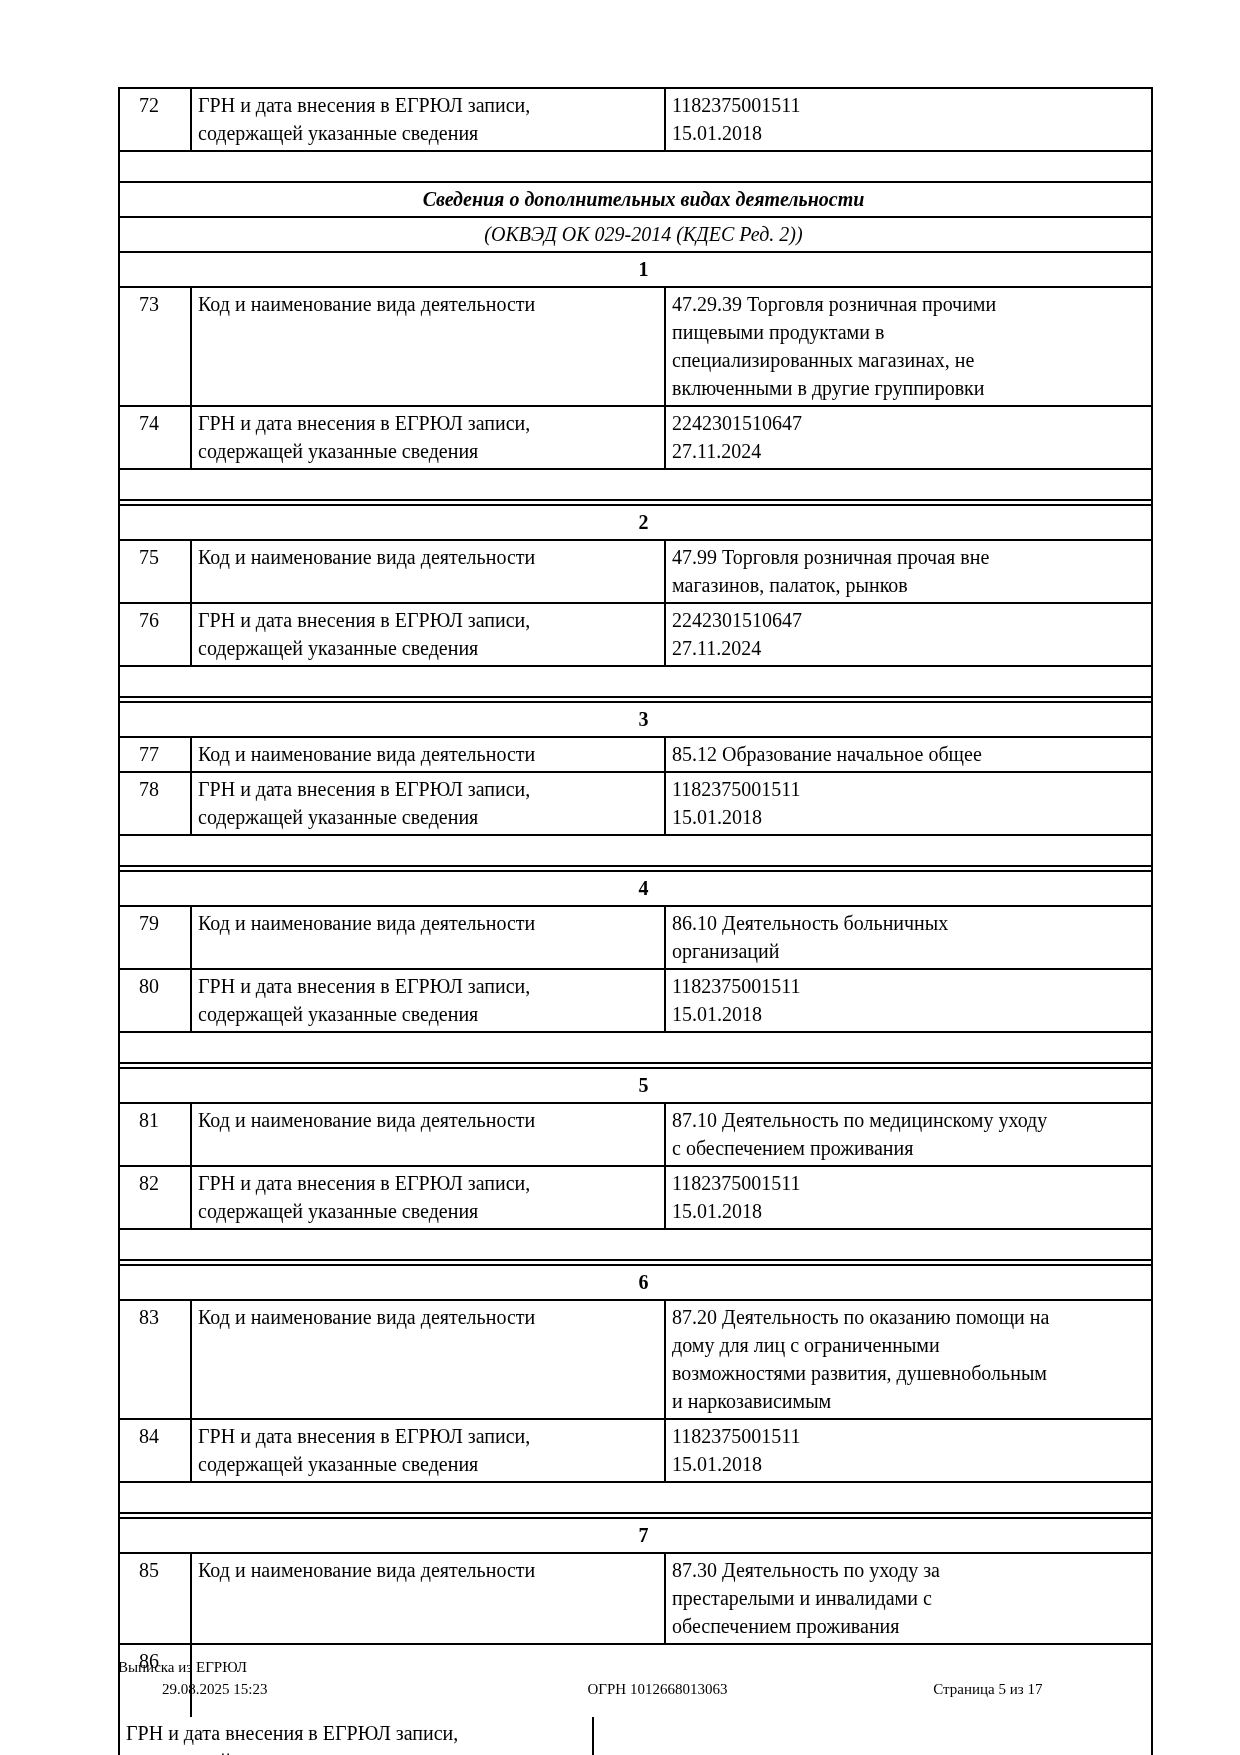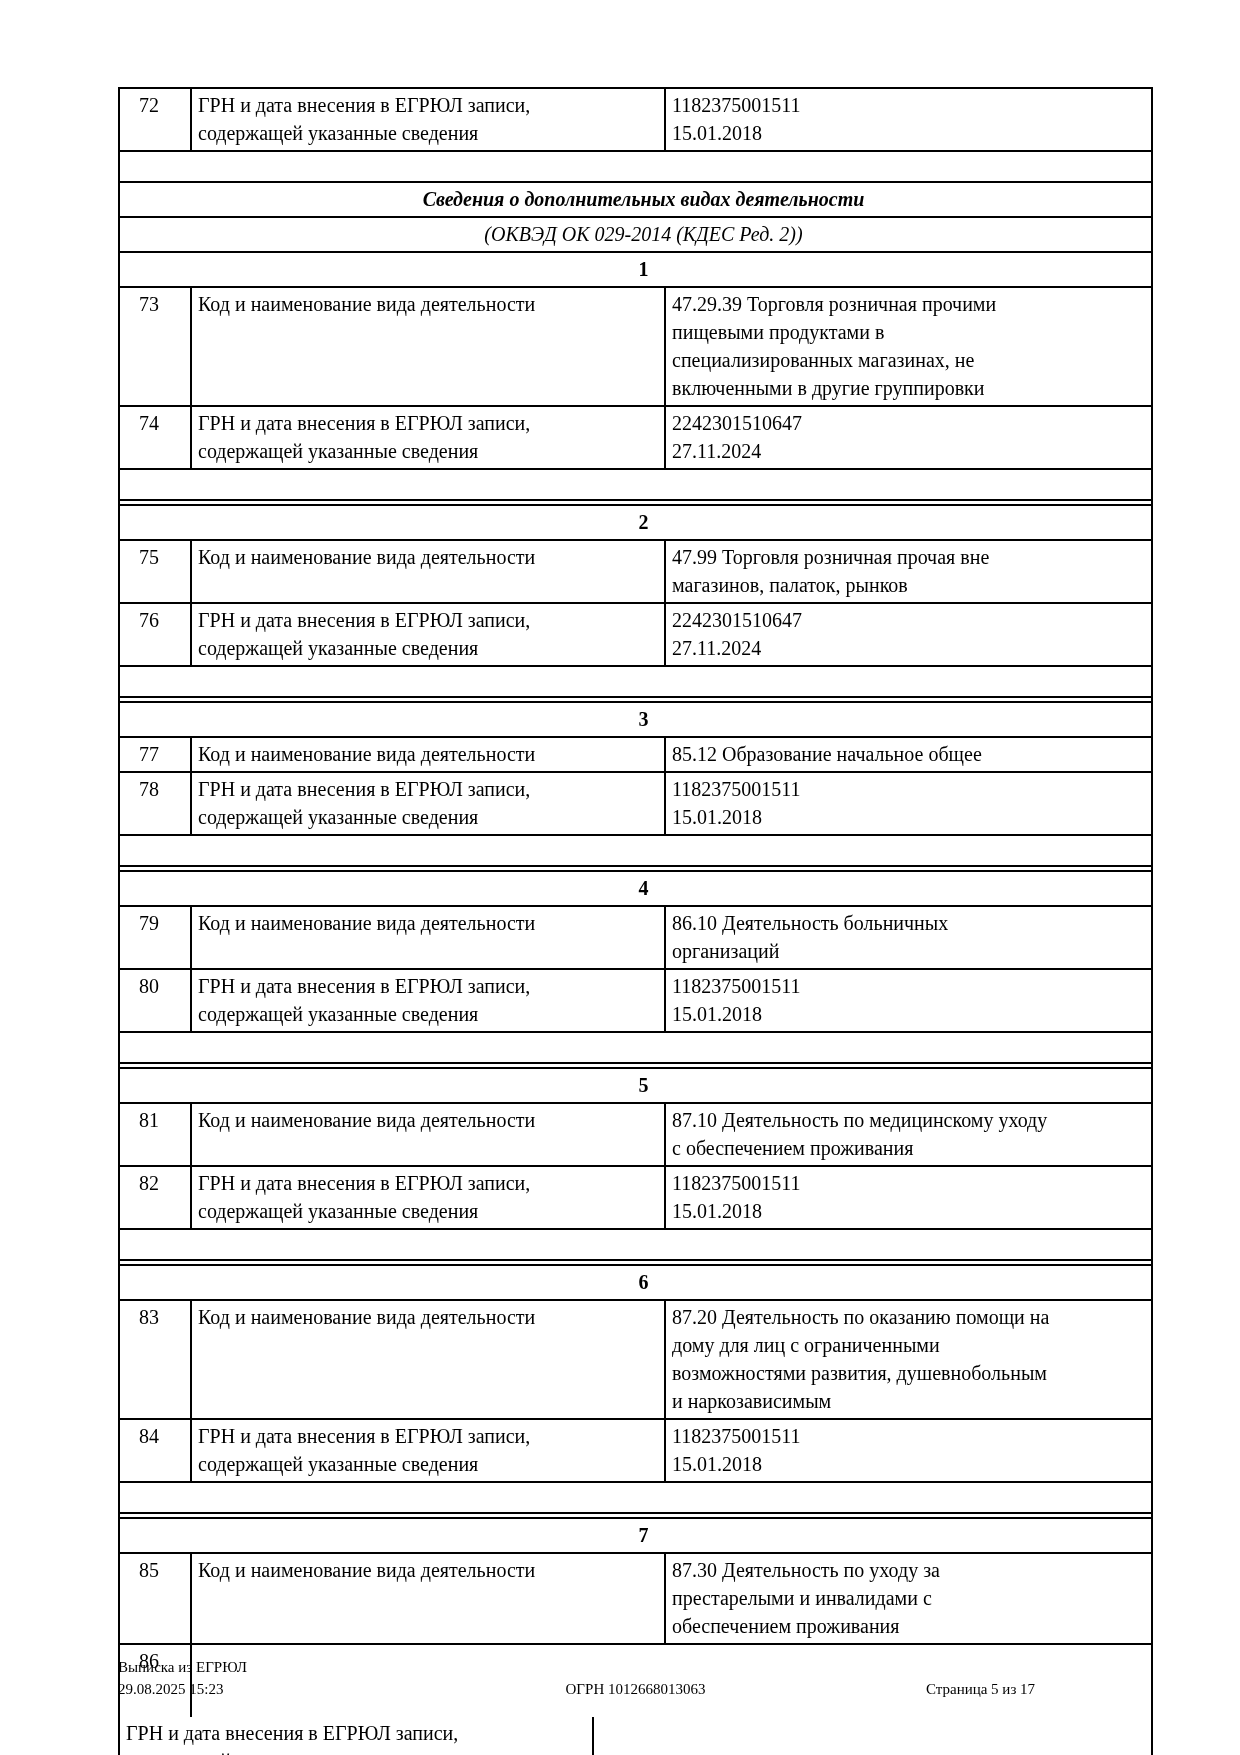--- a/index.html
+++ b/index.html
@@ -61,21 +61,21 @@
     margin-top: 3px;
   }
   .footer {
     position: absolute;
     left: 118px;
     width: 1035px;
     top: 1656px;
     font-size: 15px;
     line-height: 22px;
   }
-  .footer-line2 { display: flex; }
+  .footer-line2 { display: flex; margin-left: 44px; }
   .footer-line2 > span { flex: 1 1 33%; }
   .footer-line2 .c { text-align: center; }
   .footer-line2 .r { text-align: center; }
 </style>
 </head>
 <body>
 
 <div class="doc-table">
 
   <div class="row">

